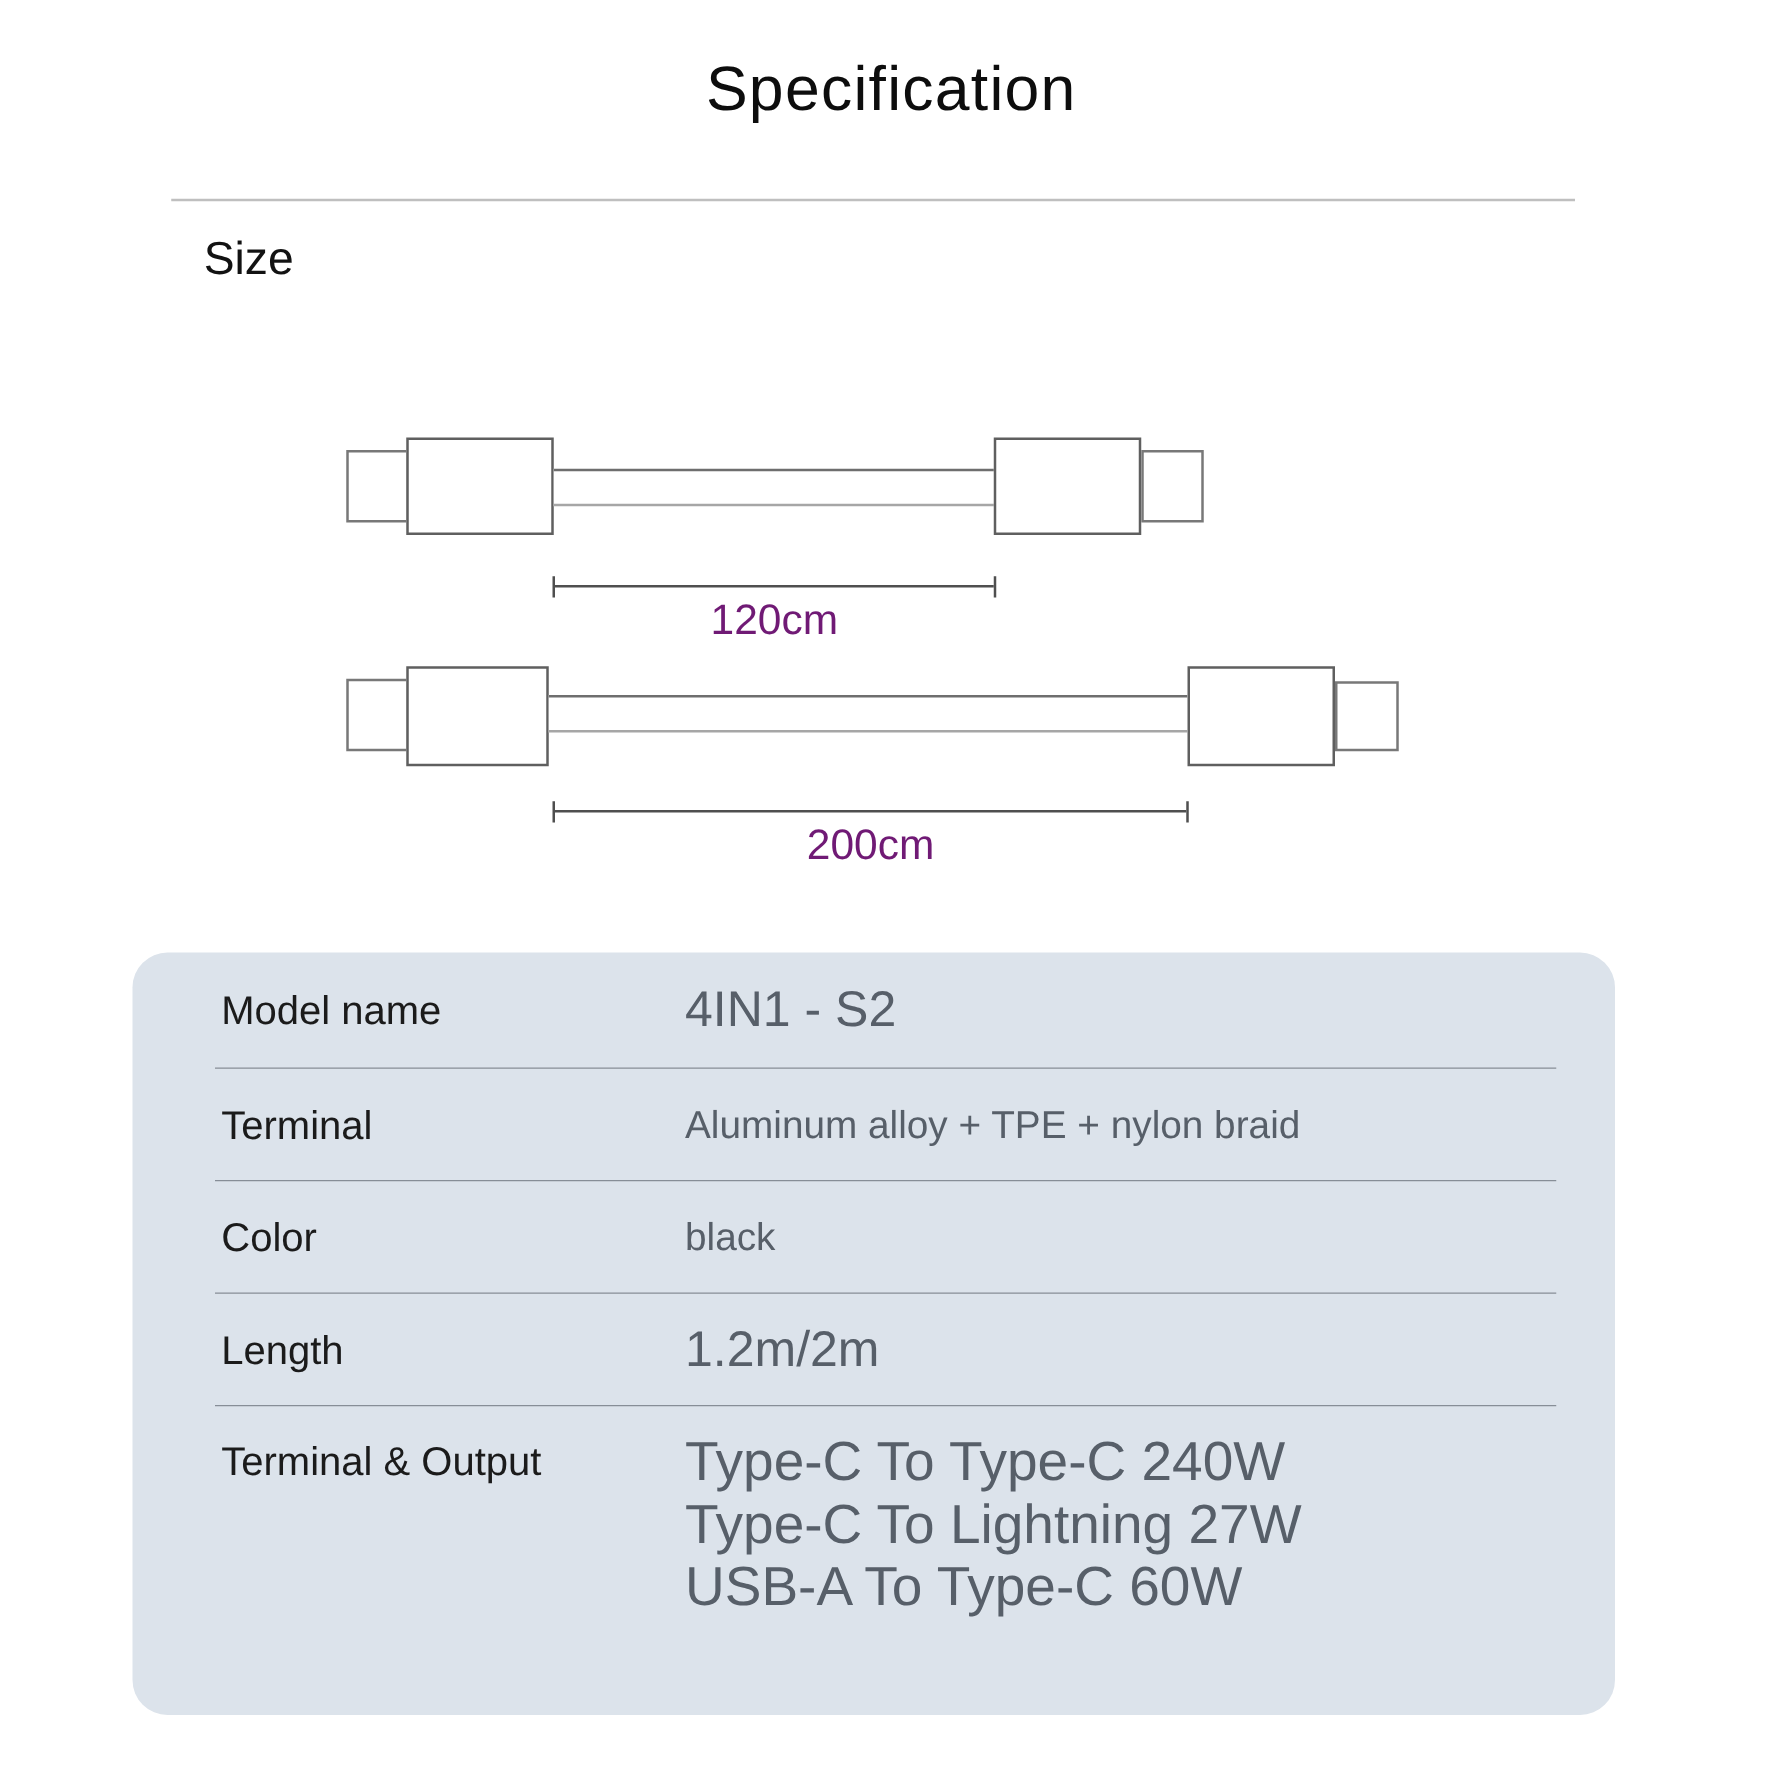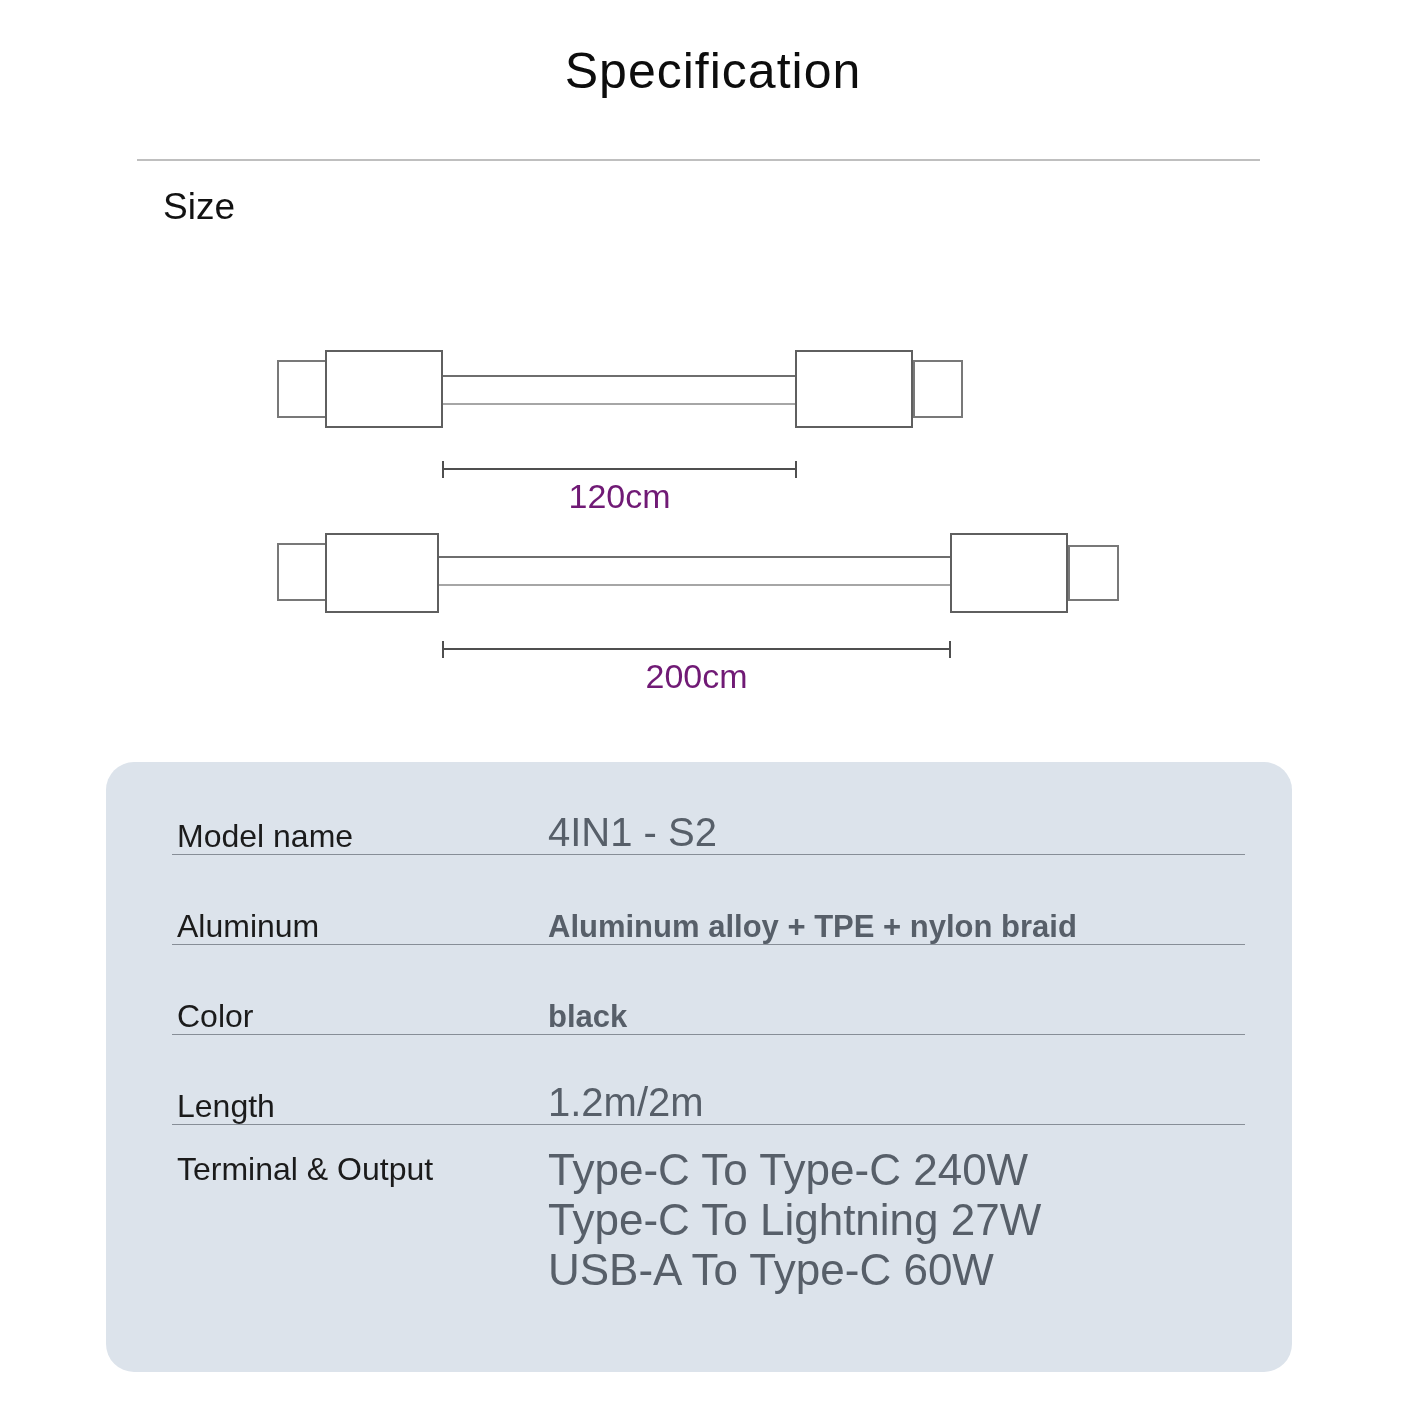--- a/index.html
+++ b/index.html
@@ -52,39 +52,39 @@
   }
   .dim-line{position:absolute;left:0;right:0;top:7px;height:2px;background:#4f4f4f;}
   .dim-label{
     position:absolute;text-align:center;font-size:34px;color:#701a75;
   }
   
   .spec-box{
     position:absolute;left:106px;top:762px;width:1186px;height:610px;
     background:var(--table_bg,#dce3eb);border-radius:28px;
   }
-  .spec-row{position:absolute;left:0;width:100%;display:flex;align-items:flex-end;box-sizing:border-box;}
+  .spec-row{position:absolute;left:0;width:100%;display:flex;align-items:center;box-sizing:border-box;}
   .row-1{top:0;height:93px;}
   .row-2{top:93px;height:90px;}
   .row-3{top:183px;height:90px;}
   .row-4{top:273px;height:90px;}
   .row-5{top:363px;height:247px;align-items:flex-start;}
   .row-divider{
     position:absolute;left:66px;width:1073px;height:1px;bottom:0;
     background:var(--divider,#878e97);
   }
   .row-label{
     margin-left:71px;font-size:32px;color:var(--label_text,#1b1b1b);
   }
   .row-5 .row-label{margin-top:26px;}
   .row-value{
     position:absolute;left:442px;color:var(--value_text,#575f69);
   }
   .value-lg{font-size:40px;}
-  .value-md{font-size:31px;font-weight:bold;}
+  .value-md{font-size:31px;}
   .value-list{position:absolute;left:442px;top:20px;}
   .value-line{font-size:44px;line-height:50px;color:var(--value_text,#575f69);}
 </style>
 </head>
 <body>
 
 <div class="canvas">
 
   <div class="title">Specification</div>
   <div class="title-divider"></div>
@@ -116,21 +116,21 @@
 
   <div class="spec-box">
 
     <div class="spec-row row-1">
       <div class="row-label">Model name</div>
       <div class="row-value value-lg">4IN1 - S2</div>
       <div class="row-divider"></div>
     </div>
 
     <div class="spec-row row-2">
-      <div class="row-label">Aluminum</div>
+      <div class="row-label">Terminal</div>
       <div class="row-value value-md">Aluminum alloy + TPE + nylon braid</div>
       <div class="row-divider"></div>
     </div>
 
     <div class="spec-row row-3">
       <div class="row-label">Color</div>
       <div class="row-value value-md">black</div>
       <div class="row-divider"></div>
     </div>
 

